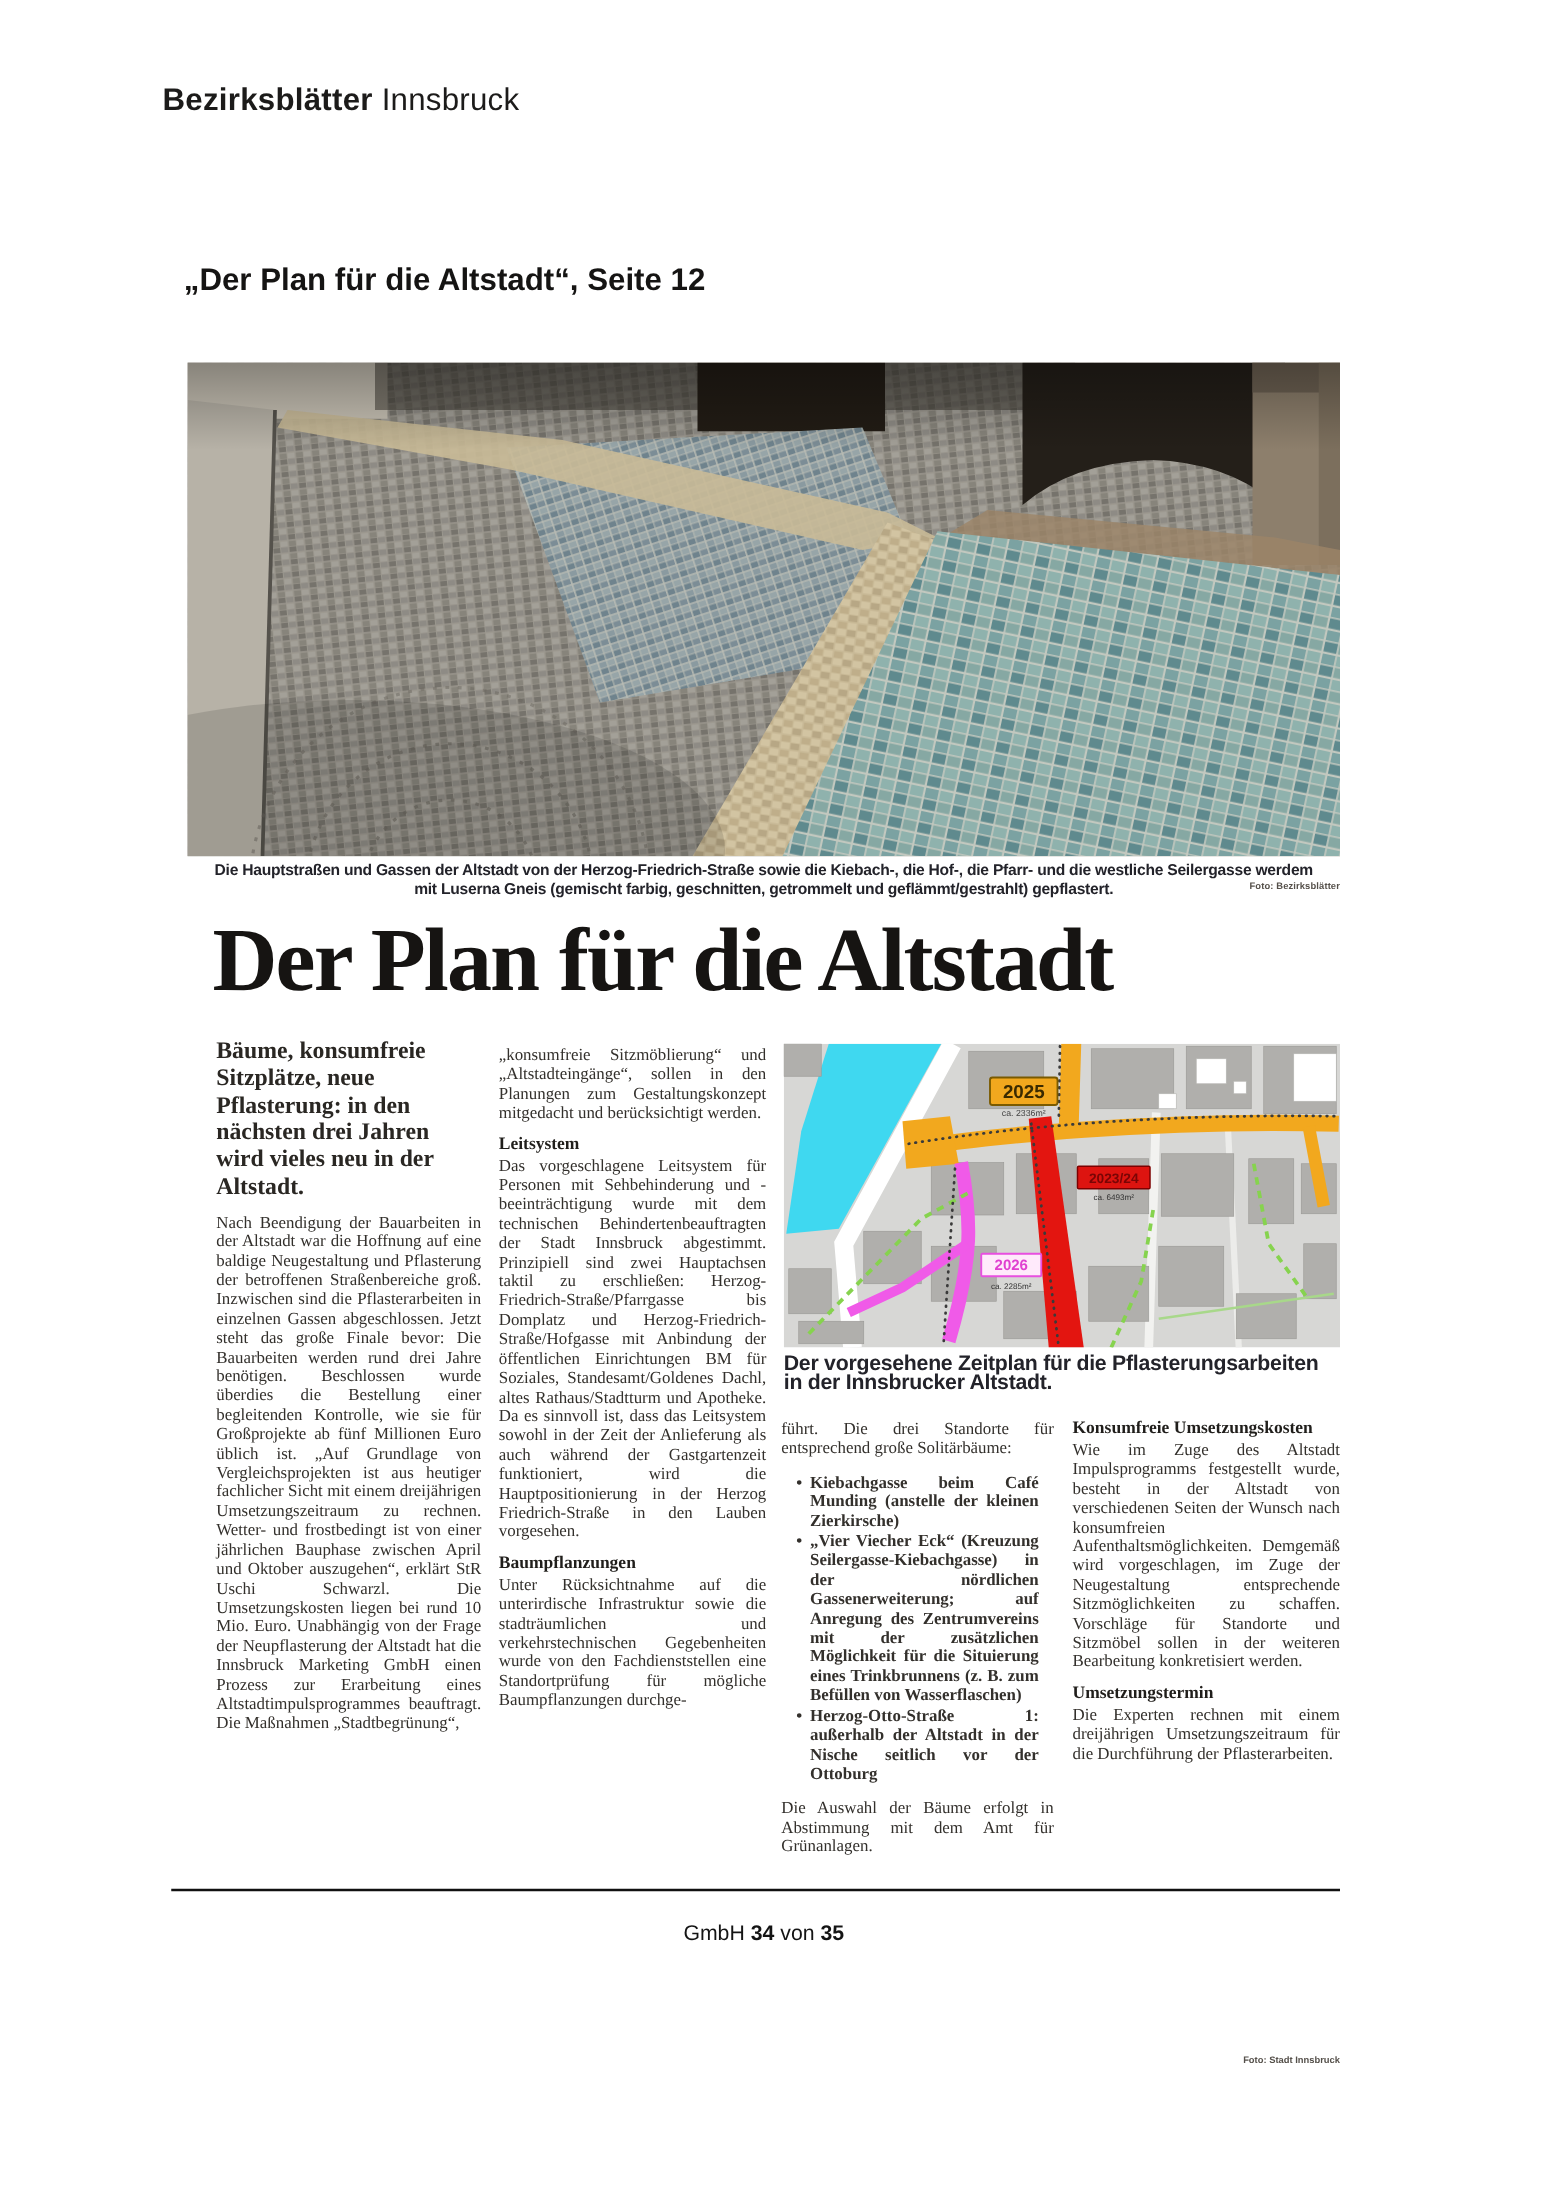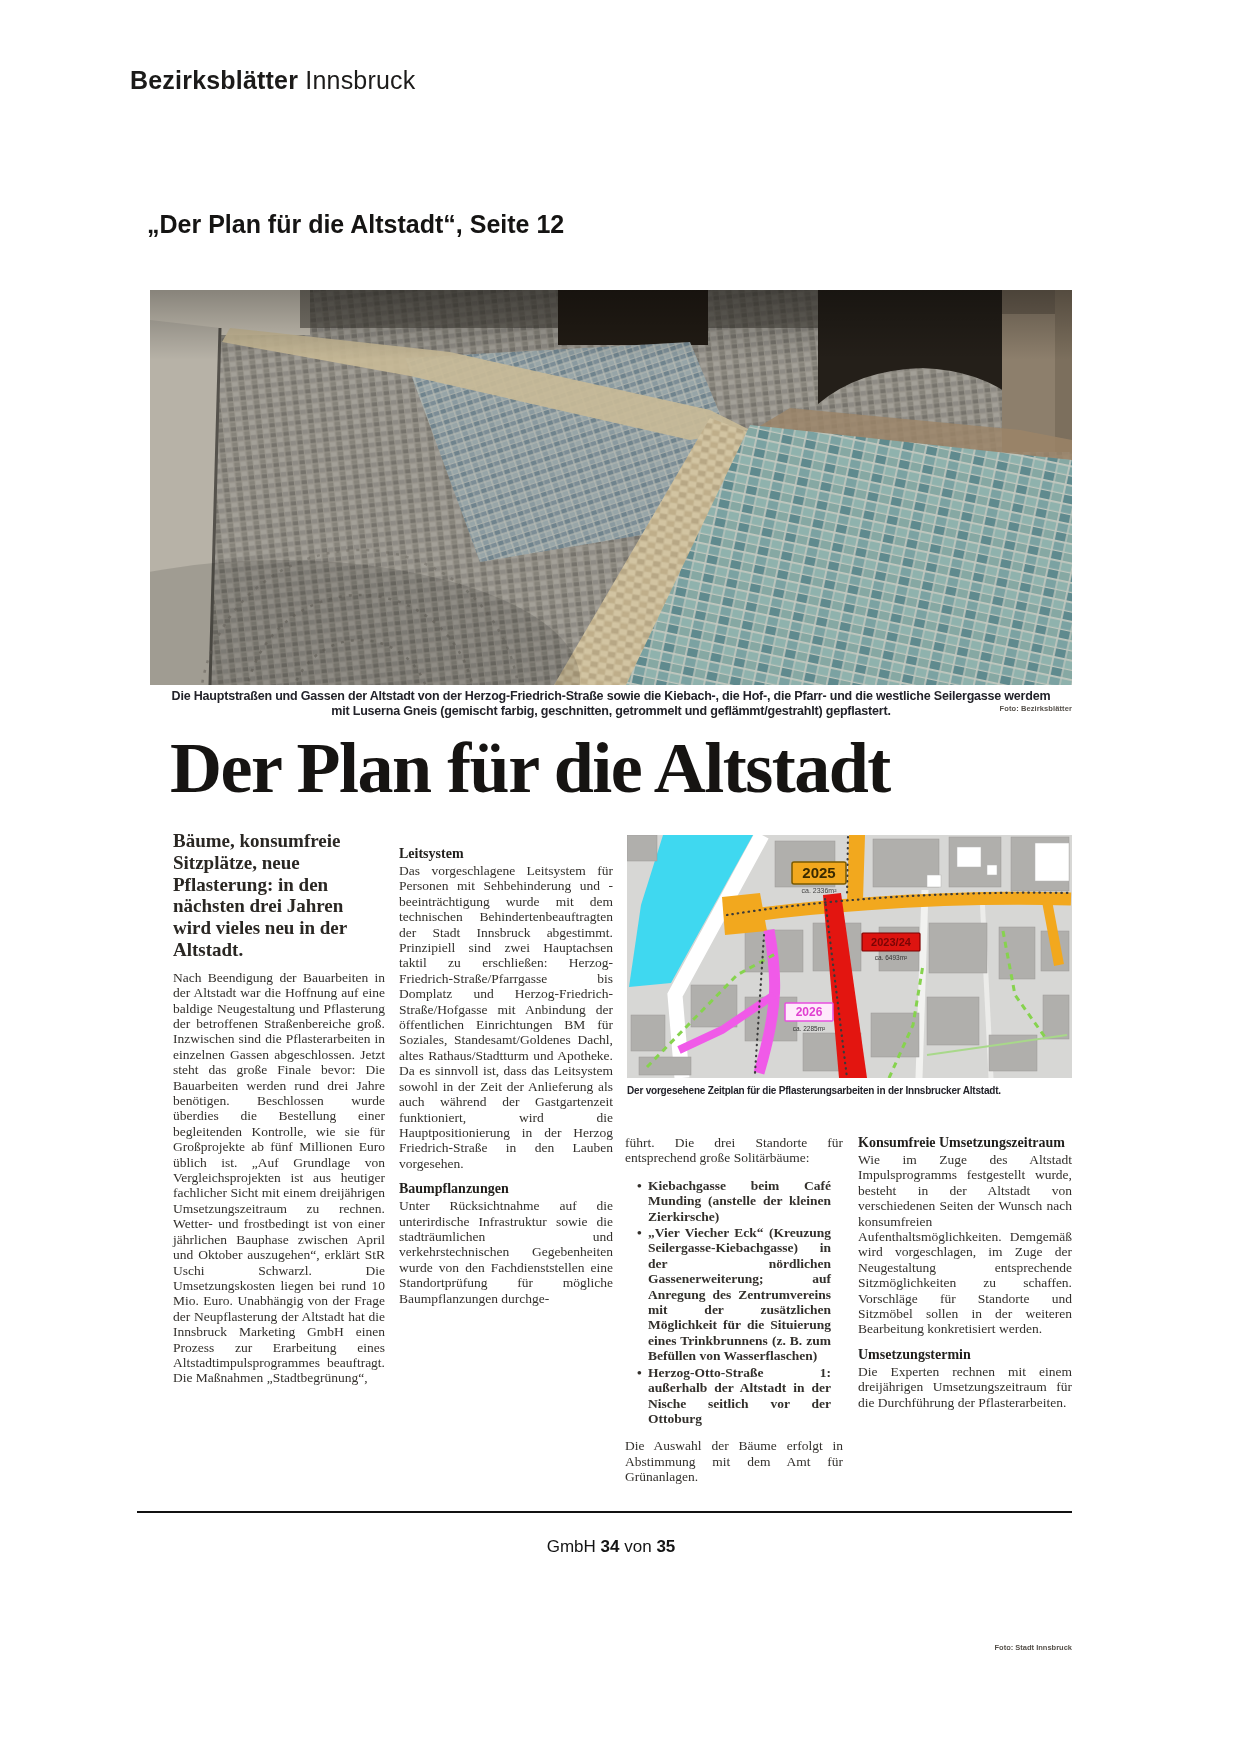--- a/index.html
+++ b/index.html
@@ -32,21 +32,21 @@
   .col2{left:249px;top:546px;width:214px;}
   .col3{left:475px;top:845px;width:218px;}
   .col4{left:708px;top:845px;width:214px;}
 
   .bullets{margin:12px;padding:0;list-style:none;font-weight:bold;}
   .bullets li{position:relative;padding-left:11px;margin:0 0 1px 0;}
   .bullets li::before{content:"•";position:absolute;left:0;top:0;}
 
   .map{position:absolute;left:477px;top:545px;width:445px;height:243px;}
   .map-caption{position:absolute;left:477px;top:793px;width:445px;
-      font-size:10px;font-weight:bold;color:#23232a;letter-spacing:-.2px;line-height:15px;}
+      font-size:17px;font-weight:bold;color:#23232a;letter-spacing:-.2px;line-height:15px;}
   .map-credit{position:absolute;right:0;top:808px;font-size:7.5px;font-weight:bold;color:#55504a;}
 
   .rule{position:absolute;left:-13px;top:1221px;width:935px;height:2px;background:#111;}
 
   .footer{position:absolute;left:150px;top:1537px;width:922px;text-align:center;
       font-size:17px;color:#141414;}
   .footer b{font-weight:bold;}
 
   svg text{font-family:"Liberation Sans",sans-serif;}
 </style>
@@ -135,20 +135,21 @@
   <div class="photo-credit">Foto: Bezirksblätter</div>
 
   <div class="headline">Der Plan für die Altstadt</div>
 
   <div class="col col1">
     <p class="lead">Bäume, konsumfreie Sitzplätze, neue Pflasterung: in den nächsten drei Jahren wird vieles neu in der Altstadt.</p>
     <p>Nach Beendigung der Bauarbeiten in der Altstadt war die Hoffnung auf eine baldige Neugestaltung und Pflasterung der betroffenen Straßenbereiche groß. Inzwischen sind die Pflasterarbeiten in einzelnen Gassen abgeschlossen. Jetzt steht das große Finale bevor: Die Bauarbeiten werden rund drei Jahre benötigen. Beschlossen wurde überdies die Bestellung einer begleitenden Kontrolle, wie sie für Großprojekte ab fünf Millionen Euro üblich ist. „Auf Grundlage von Vergleichsprojekten ist aus heutiger fachlicher Sicht mit einem dreijährigen Umsetzungszeitraum zu rechnen. Wetter- und frostbedingt ist von einer jährlichen Bauphase zwischen April und Oktober auszugehen“, erklärt StR Uschi Schwarzl. Die Umsetzungskosten liegen bei rund 10 Mio. Euro. Unabhängig von der Frage der Neupflasterung der Altstadt hat die Innsbruck Marketing GmbH einen Prozess zur Erarbeitung eines Altstadtimpulsprogrammes beauftragt. Die Maßnahmen „Stadtbegrünung“,</p>
   </div>
 
   <div class="col col2">
+    <p>„konsumfreie Sitzmöblierung“ und „Altstadteingänge“, sollen in den Planungen zum Gestaltungskonzept mitgedacht und berücksichtigt werden.</p>
     <h3>Leitsystem</h3>
     <p>Das vorgeschlagene Leitsystem für Personen mit Sehbehinderung und -beeinträchtigung wurde mit dem technischen Behindertenbeauftragten der Stadt Innsbruck abgestimmt. Prinzipiell sind zwei Hauptachsen taktil zu erschließen: Herzog-Friedrich-Straße/Pfarrgasse bis Domplatz und Herzog-Friedrich-Straße/Hofgasse mit Anbindung der öffentlichen Einrichtungen BM für Soziales, Standesamt/Goldenes Dachl, altes Rathaus/Stadtturm und Apotheke. Da es sinnvoll ist, dass das Leitsystem sowohl in der Zeit der Anlieferung als auch während der Gastgartenzeit funktioniert, wird die Hauptpositionierung in der Herzog Friedrich-Straße in den Lauben vorgesehen.</p>
     <h3>Baumpflanzungen</h3>
     <p>Unter Rücksichtnahme auf die unterirdische Infrastruktur sowie die stadträumlichen und verkehrstechnischen Gegebenheiten wurde von den Fachdienststellen eine Standortprüfung für mögliche Baumpflanzungen durchge-</p>
   </div>
 
   <div class="map">
     <svg width="445" height="243" viewBox="0 0 445 243">
       <rect width="445" height="243" fill="#d7d7d5"></rect>
 
@@ -241,21 +242,21 @@
     <p style="margin-bottom:2px">führt. Die drei Standorte für entsprechend große Solitärbäume:</p>
     <ul class="bullets">
       <li>Kiebachgasse beim Café Munding (anstelle der kleinen Zierkirsche)</li>
       <li>„Vier Viecher Eck“ (Kreuzung Seilergasse-Kiebachgasse) in der nördlichen Gassenerweiterung; auf Anregung des Zentrumvereins mit der zusätzlichen Möglichkeit für die Situierung eines Trinkbrunnens (z. B. zum Befüllen von Wasserflaschen)</li>
       <li>Herzog-Otto-Straße 1: außerhalb der Altstadt in der Nische seitlich vor der Ottoburg</li>
     </ul>
     <p>Die Auswahl der Bäume erfolgt in Abstimmung mit dem Amt für Grünanlagen.</p>
   </div>
 
   <div class="col col4">
-    <h3 style="margin-top:0">Konsumfreie Umsetzungszeitraum</h3>
+    <h3 style="margin-top:0">Konsumfreie Umsetzungskosten</h3>
     <p>Wie im Zuge des Altstadt Impulsprogramms festgestellt wurde, besteht in der Altstadt von verschiedenen Seiten der Wunsch nach konsumfreien Aufenthaltsmöglichkeiten. Demgemäß wird vorgeschlagen, im Zuge der Neugestaltung entsprechende Sitzmöglichkeiten zu schaffen. Vorschläge für Standorte und Sitzmöbel sollen in der weiteren Bearbeitung konkretisiert werden.</p>
     <h3>Umsetzungstermin</h3>
     <p>Die Experten rechnen mit einem dreijährigen Umsetzungszeitraum für die Durchführung der Pflasterarbeiten.</p>
   </div>
 
   <div class="rule"></div>
 </div>
 
 <div class="footer">
   <span>GmbH</span>

